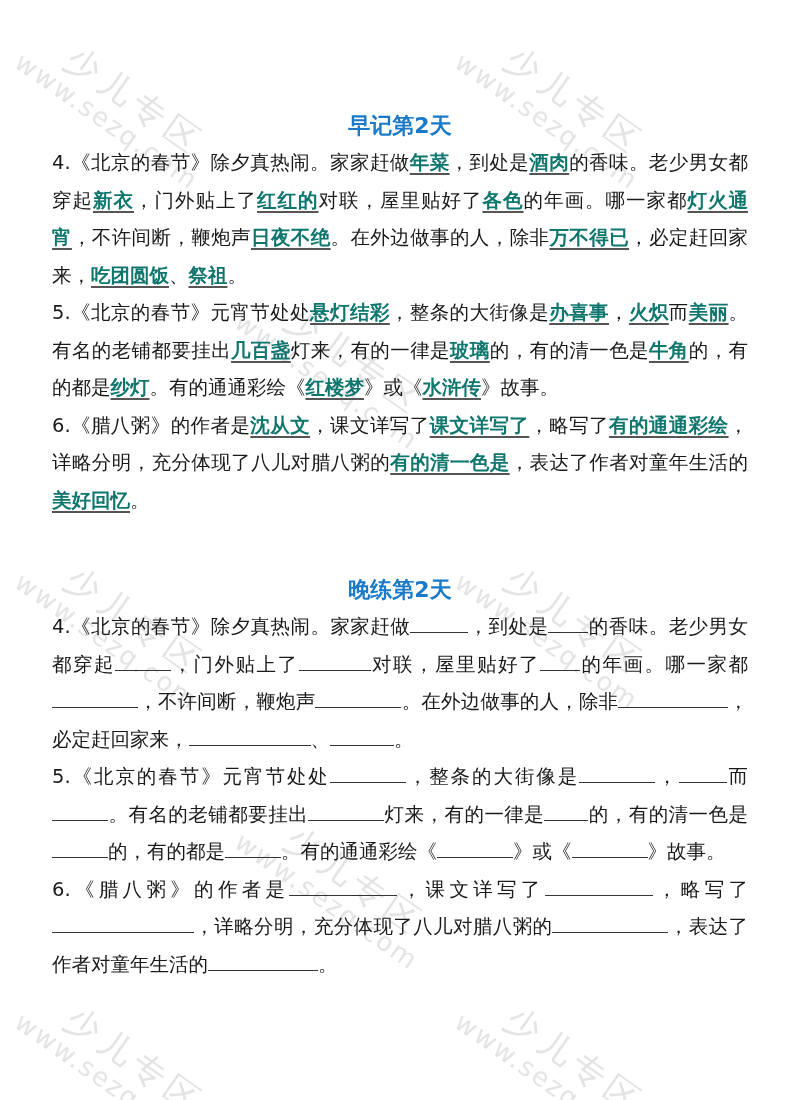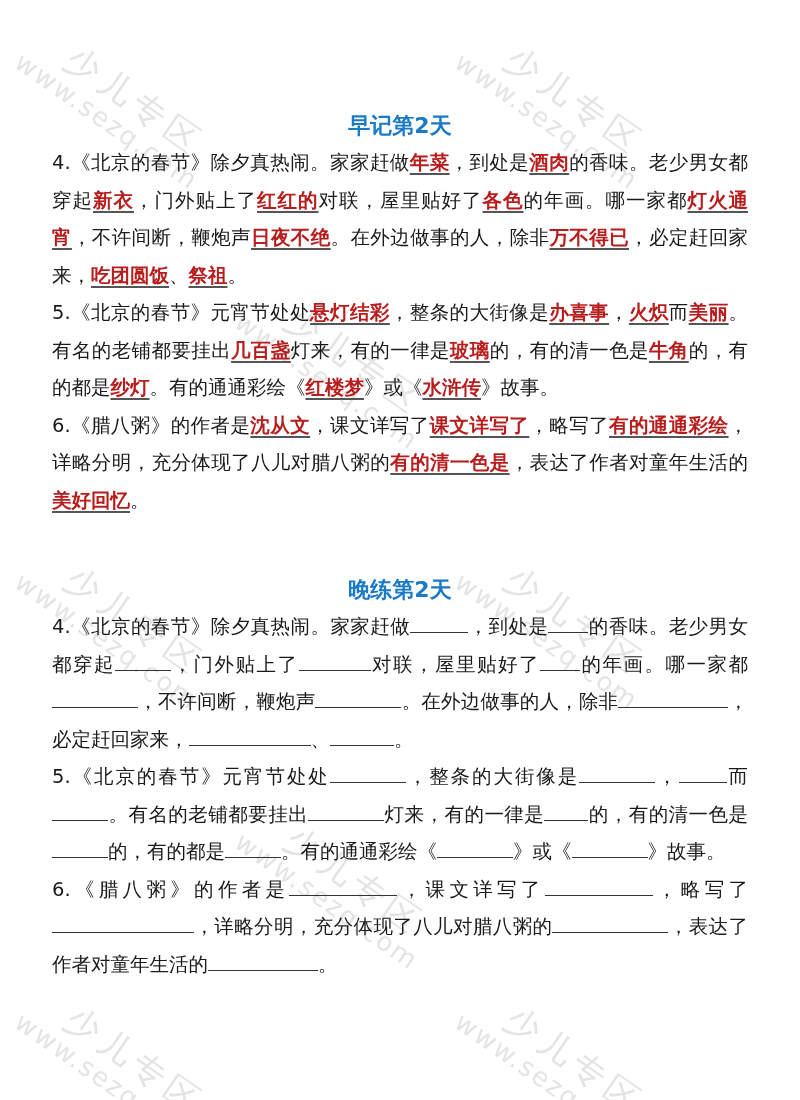--- a/index.html
+++ b/index.html
@@ -15,21 +15,21 @@
       font-family: "DejaVu Sans", sans-serif;
     }
     .wm .cn { display: block; font-size: 34px; letter-spacing: 6px; }
     .wm .url { display: block; font-size: 26px; margin-left: -40px; letter-spacing: 2px; }
     .section-title {
       text-align: center; color: #1a7ac8; font-weight: bold; font-size: 22px;
       margin: 0; height: 36px; line-height: 36px;
     }
     .para { font-size: 19.5px; line-height: 37.5px; margin: 0; text-align: justify; }
     .ans {
-      color: #b91c1c; font-weight: bold; text-decoration: underline;
+      color: #0f766e; font-weight: bold; text-decoration: underline;
       text-decoration-color: #555; text-decoration-thickness: 2px; text-underline-offset: 4px;
     }
     .blank { display: inline-block; border-bottom: 1.5px solid #333; height: 20px; vertical-align: baseline; }
     #s1 { position: absolute; top: 108px; left: 52px; right: 52px; }
     #s2 { position: absolute; top: 572px; left: 52px; right: 52px; }
   </style>
 </head>
 <body>
 
 <div class="watermark-layer" id="wm-layer">

